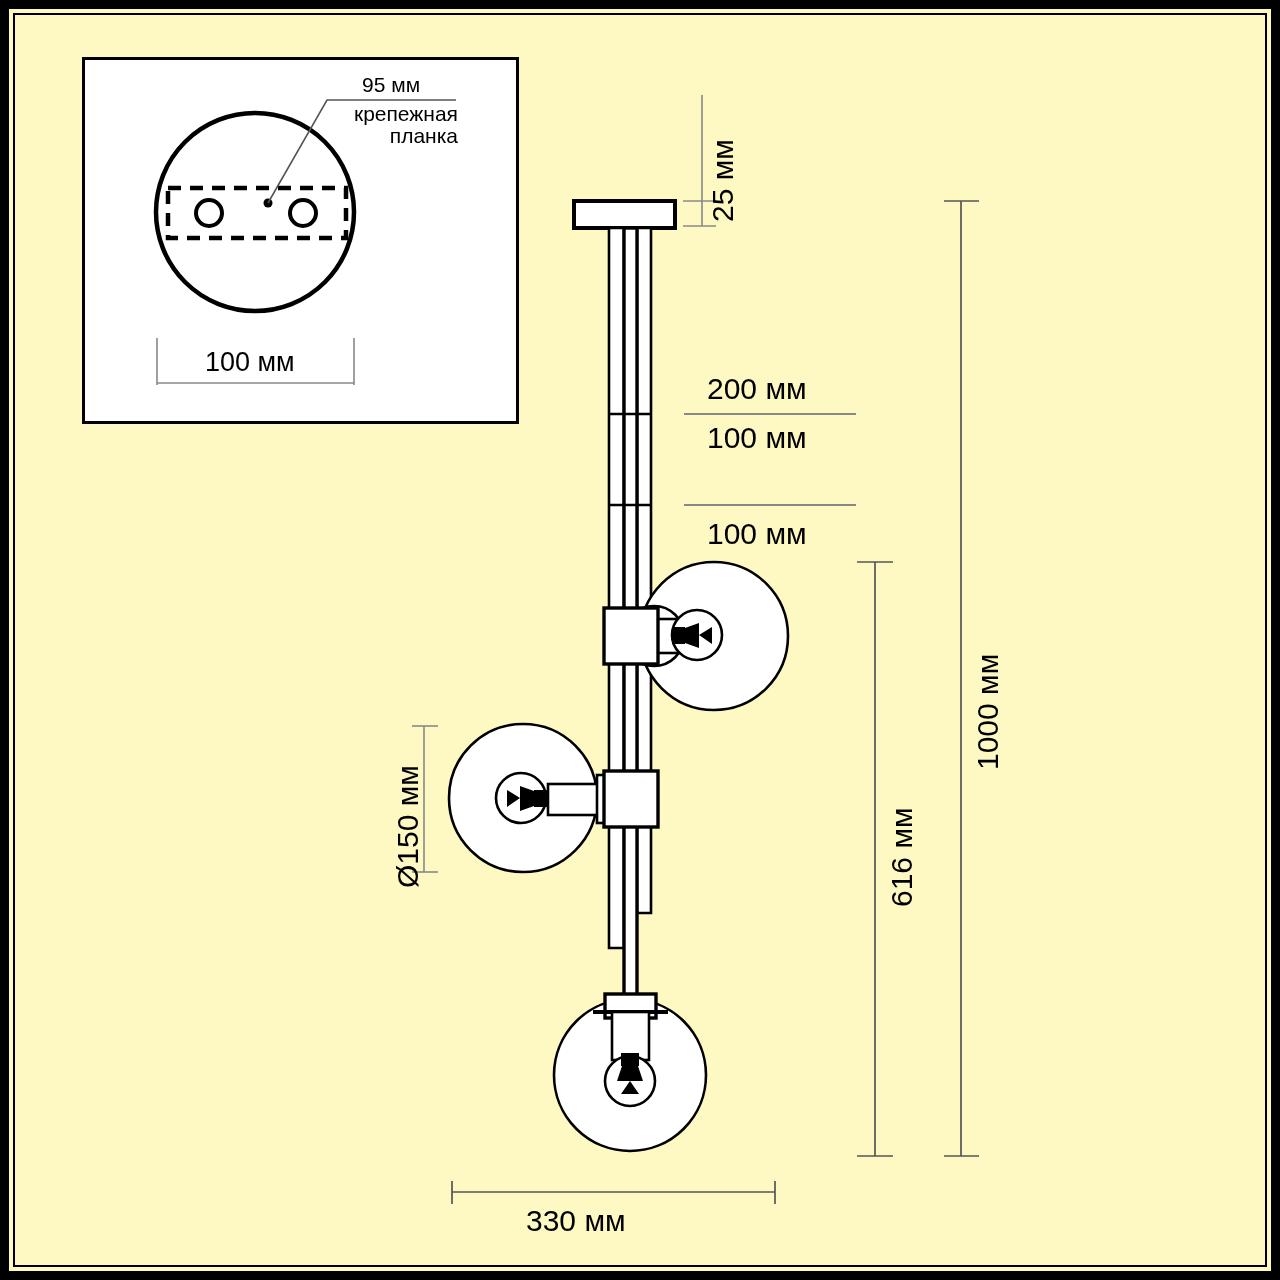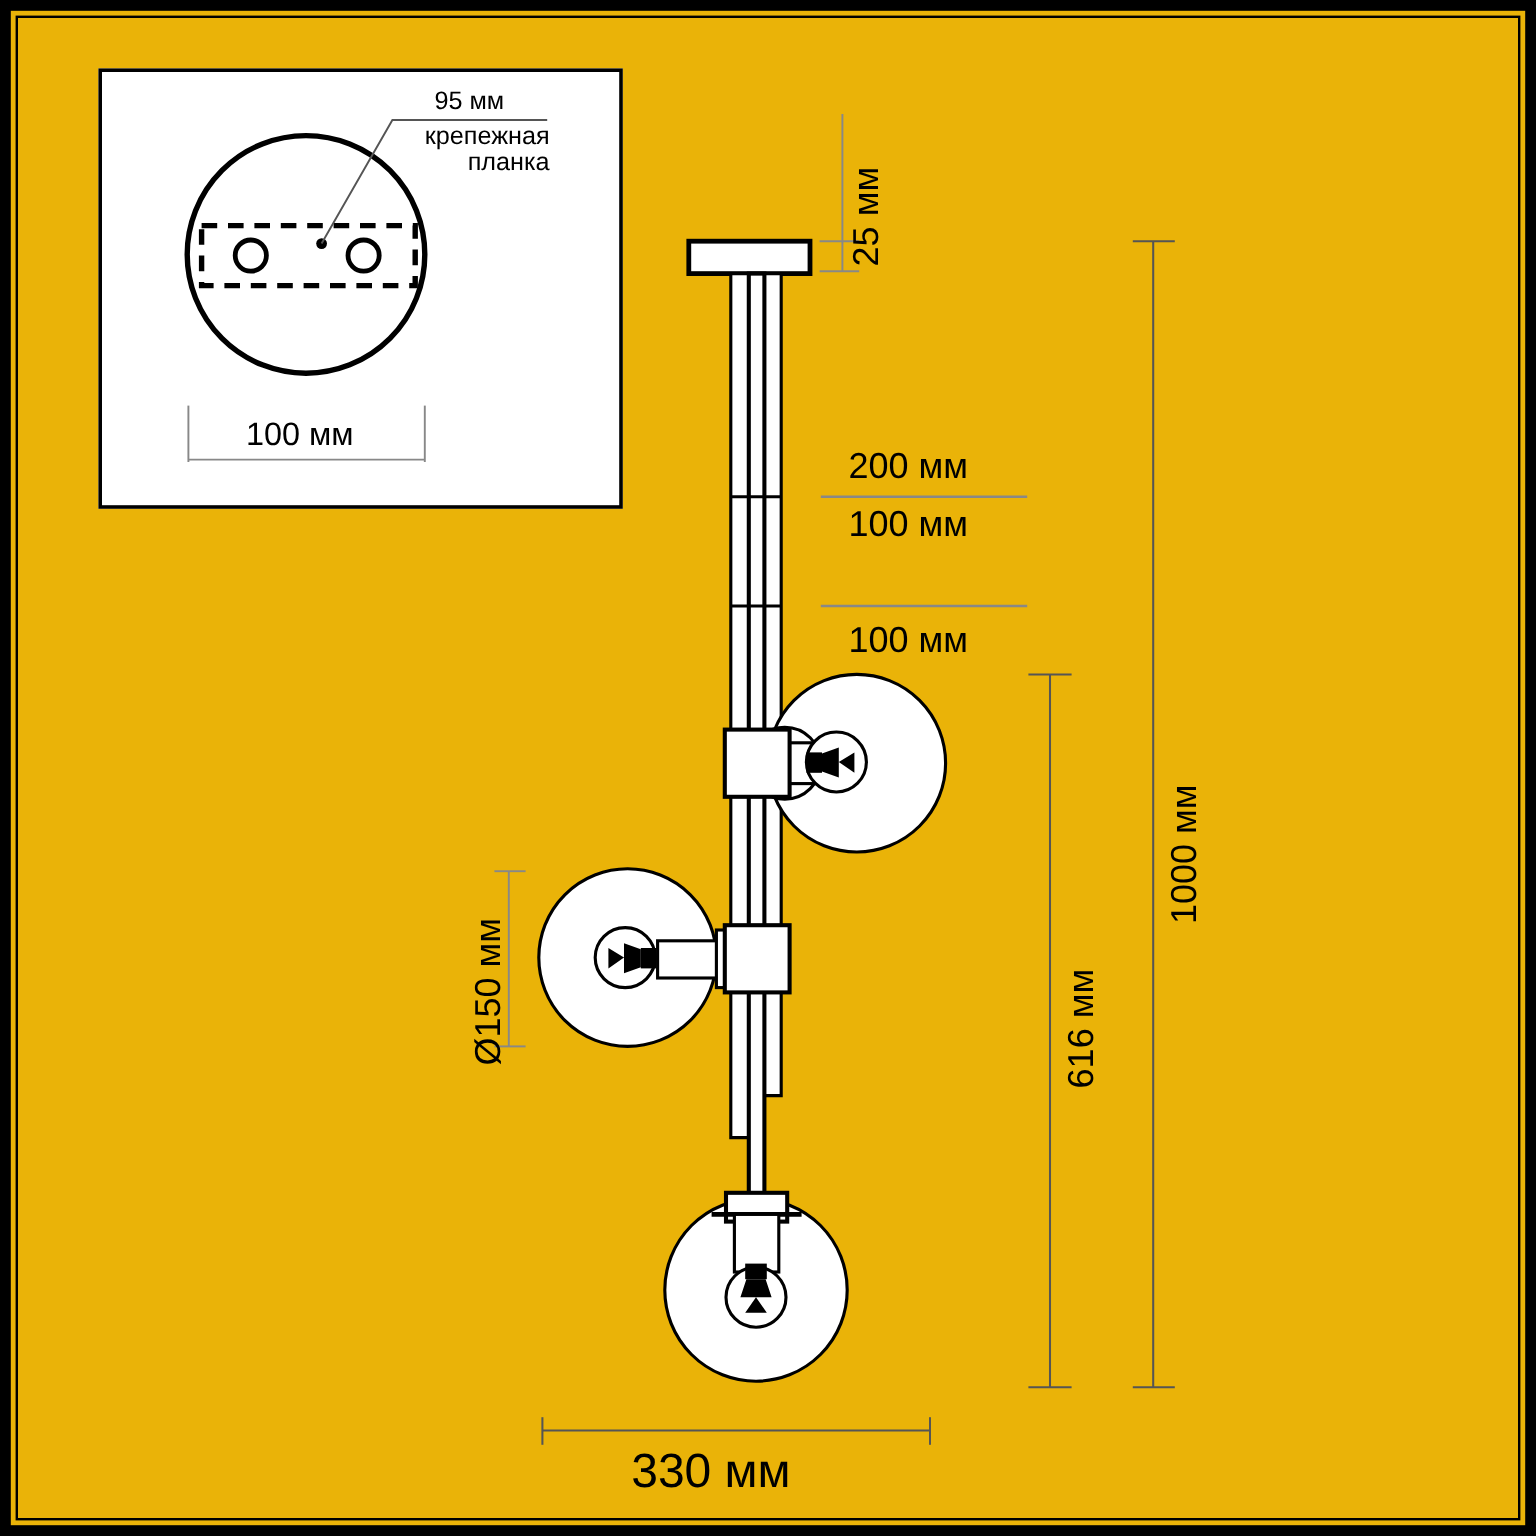--- a/index.html
+++ b/index.html
@@ -7,21 +7,21 @@
     padding: 0;
     background: #ffffff;
   }
   body {
     font-family: "Liberation Sans", sans-serif;
   }
   #page {
     position: relative;
     width: 1280px;
     height: 1280px;
-    background: #eab308;
+    background: #fef9c3;
     overflow: hidden;
   }
   
   .frame-outer {
     position: absolute;
     left: 0; top: 0;
     width: 1280px; height: 1280px;
     border: 9px solid #000000;
     box-sizing: border-box;
   }
@@ -102,21 +102,21 @@
   }
   .lbl-1000 {
     left: 972px; top: 610px;
     font-size: 30px;
     transform: rotate(-90deg);
     transform-origin: left top;
     translate: 0 160px;
   }
   .lbl-330 {
     left: 526px; top: 1205px;
-    font-size: 40px;
+    font-size: 30px;
   }
 </style>
 </head>
 <body>
 
 <div id="page">
 
   <div class="frame-outer"></div>
   <div class="frame-inner"></div>
 

